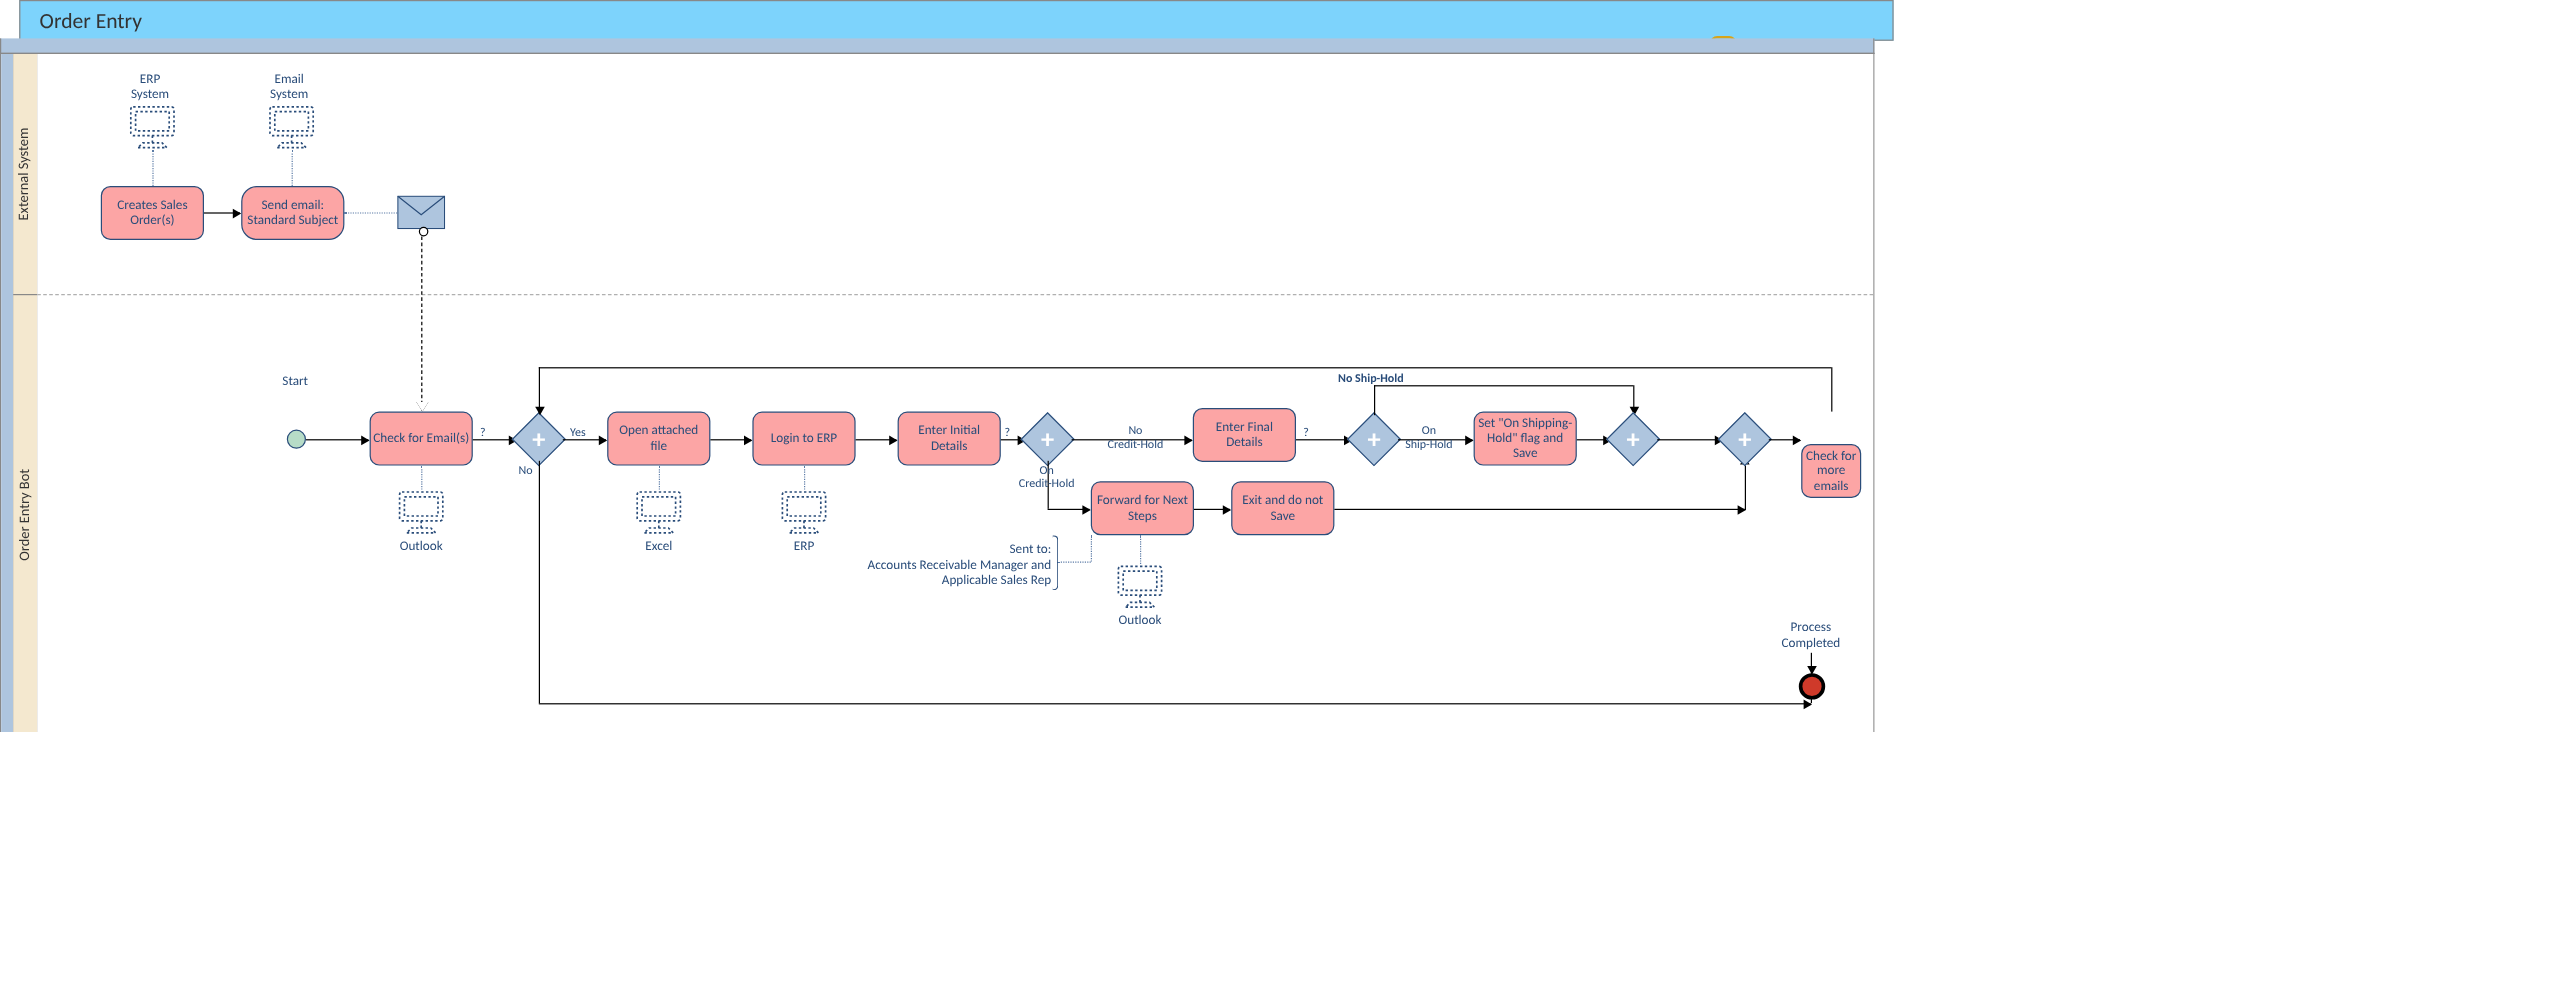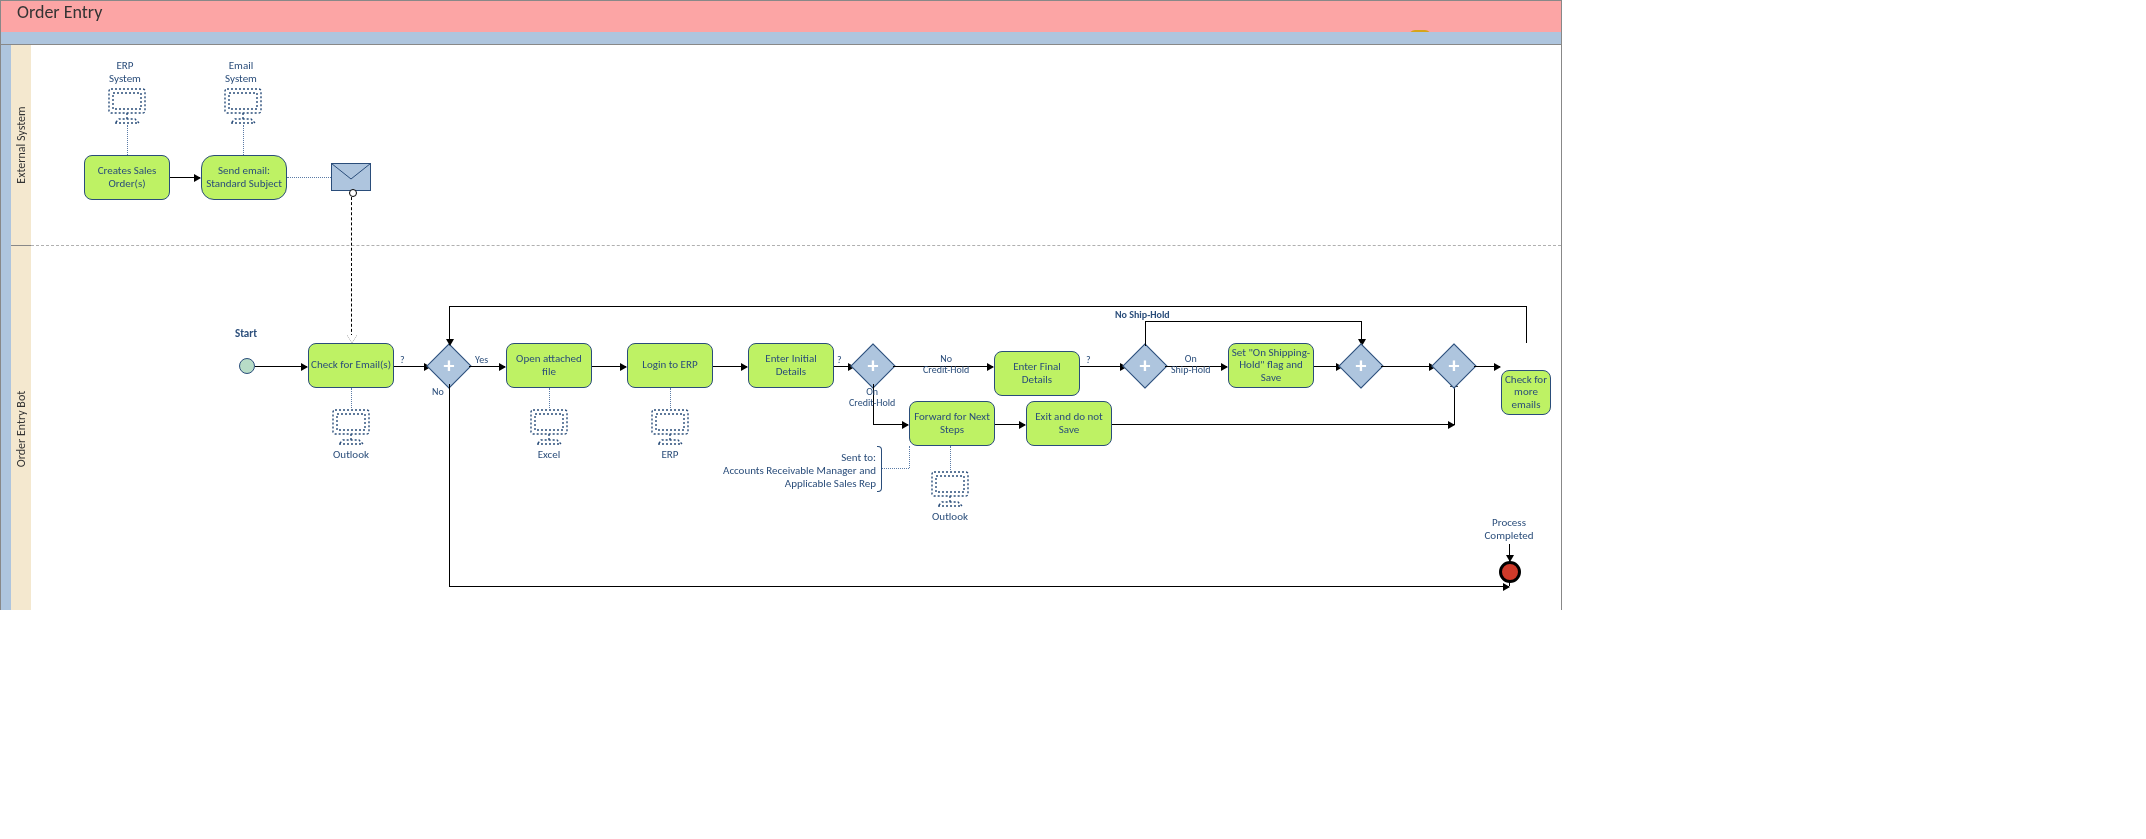--- a/index.html
+++ b/index.html
@@ -1,34 +1,34 @@
 <!DOCTYPE html>
 <html><head>
 <meta charset="utf-8">
 <style>
   html,body{margin:0;padding:0;background:#fff;font-family:Calibri,Arial,sans-serif;font-size:11px;color:#2a4d7a;}
   .page{width:1560px;height:610px;position:relative;}
   
-  .titlebar{position:absolute;left:0;top:0;width:1560px;height:32px;background:#fca5a5;border:0.5px solid #888;display:flex;align-items:flex-start;}
+  .titlebar{position:absolute;left:16px;top:0;width:1560px;height:32px;background:#7dd3fc;border:0.5px solid #888;display:flex;align-items:center;}
   .titlebar .title{font-size:18px;color:#333;margin-left:16px;}
   .titlebar .brand{position:absolute;right:12px;top:5px;height:22px;display:flex;align-items:center;margin-top:24px;}
   .titlebar .brand svg{height:22px;}
   .band{position:absolute;left:0;top:32px;width:1560px;height:12px;background:#aec5de;border-left:0.5px solid #888;border-right:0.5px solid #888;border-bottom:0.5px solid #888;}
   
   .pool{position:absolute;left:0;top:44px;width:1560px;height:565px;border:0.5px solid #888;}
   .pool-lane-label{position:absolute;left:0;top:0;width:10px;height:565px;background:#aec5de;border-right:0.5px solid #888;}
   .lane-label{position:absolute;left:10px;width:20px;background:#f4e8cf;border-right:0.5px solid #888;display:flex;align-items:center;justify-content:center;}
   .lane-label span{transform:rotate(-90deg);white-space:nowrap;font-size:12px;color:#333;}
   .lane-label.l1{top:0;height:200px;}
   .lane-label.l2{top:200px;height:365px;border-top:0.5px solid #888;}
   .lane{position:absolute;left:30px;background:#fff;}
   .lane.l1{top:0;width:1530px;height:200px;}
   .lane.l2{top:200px;width:1530px;height:365px;border-top:1px dashed #b0b0b0;}
   
-  .task{position:absolute;width:86px;height:45px;background:#bef264;border:1px solid #2a4d7a;border-radius:8px;
+  .task{position:absolute;width:86px;height:45px;background:#fca5a5;border:1px solid #2a4d7a;border-radius:8px;
         display:flex;align-items:center;justify-content:flex-end;text-align:center;padding:2px;box-sizing:border-box;line-height:1.15;}
   .task span{width:100%;}
   
   .gateway{position:absolute;width:30px;height:30px;background:#aec5de;border:1px solid #2a4d7a;transform:rotate(45deg);}
   .gateway::after{content:"+";position:absolute;left:50%;top:50%;transform:translate(-50%,-50%) rotate(-45deg);color:#fff;font-size:22px;font-weight:bold;line-height:1;}
   
   .start-event{position:absolute;width:14px;height:14px;border:1px solid #2a4d7a;border-radius:50%;background:#b7dcc7;}
   
   .end-event{position:absolute;width:16px;height:16px;border:3px solid #000;border-radius:50%;background:#cf3a2a;}
   
@@ -136,21 +136,21 @@
     <div class="lane-label l2">
         <span>Order Entry Bot</span>
       </div>
     <div class="lane l2">
 
       <div class="msgv" style="left:320px;top:-54px;height:150px;">
           <span></span>
           <div class="circ"></div>
         </div>
 
-      <div class="lbl" style="left:195px;top:81px;width:40px;font-weight:bold;">Start</div>
+      <div class="lbl" style="left:195px;top:65px;width:40px;">Start</div>
       <div class="start-event" style="left:208px;top:112px;"></div>
       <div class="arr" style="left:224px;top:120px;width:52px;"></div>
 
       <div class="task" style="left:277px;top:97px;">
           <span>Check for Email(s)</span>
         </div>
       <div class="arr" style="left:363px;top:120px;width:36px;"></div>
       <div class="elbl" style="left:369px;top:108px;">?</div>
 
       <div class="gateway" style="left:402px;top:104px;"></div>
@@ -195,21 +195,21 @@
       <div class="arr" style="left:964px;top:178px;width:30px;"></div>
 
       <div class="task" style="left:995px;top:155px;">
           <span>Exit and do not Save</span>
         </div>
 
       <div class="arr" style="left:1081px;top:178px;width:342px;border-top:1px solid #000;"></div>
       <div class="arrv" style="left:1423px;top:138px;height:41px;border-left:1px solid #000;"></div>
       <div style="position:absolute;left:1419px;top:134px;border-bottom:7px solid #000;border-left:4px solid transparent;border-right:4px solid transparent;"></div>
 
-      <div class="task" style="left:963px;top:105px;">
+      <div class="task" style="left:963px;top:94px;">
           <span>Enter Final Details</span>
         </div>
       <div class="arr" style="left:1049px;top:120px;width:46px;"></div>
       <div class="elbl" style="left:1055px;top:108px;">?</div>
 
       <div class="gateway" style="left:1098px;top:104px;"></div>
       <div class="arr" style="left:1134px;top:120px;width:62px;"></div>
       <div class="elbl" style="left:1140px;top:107px;">On
 Ship-Hold</div>
 

